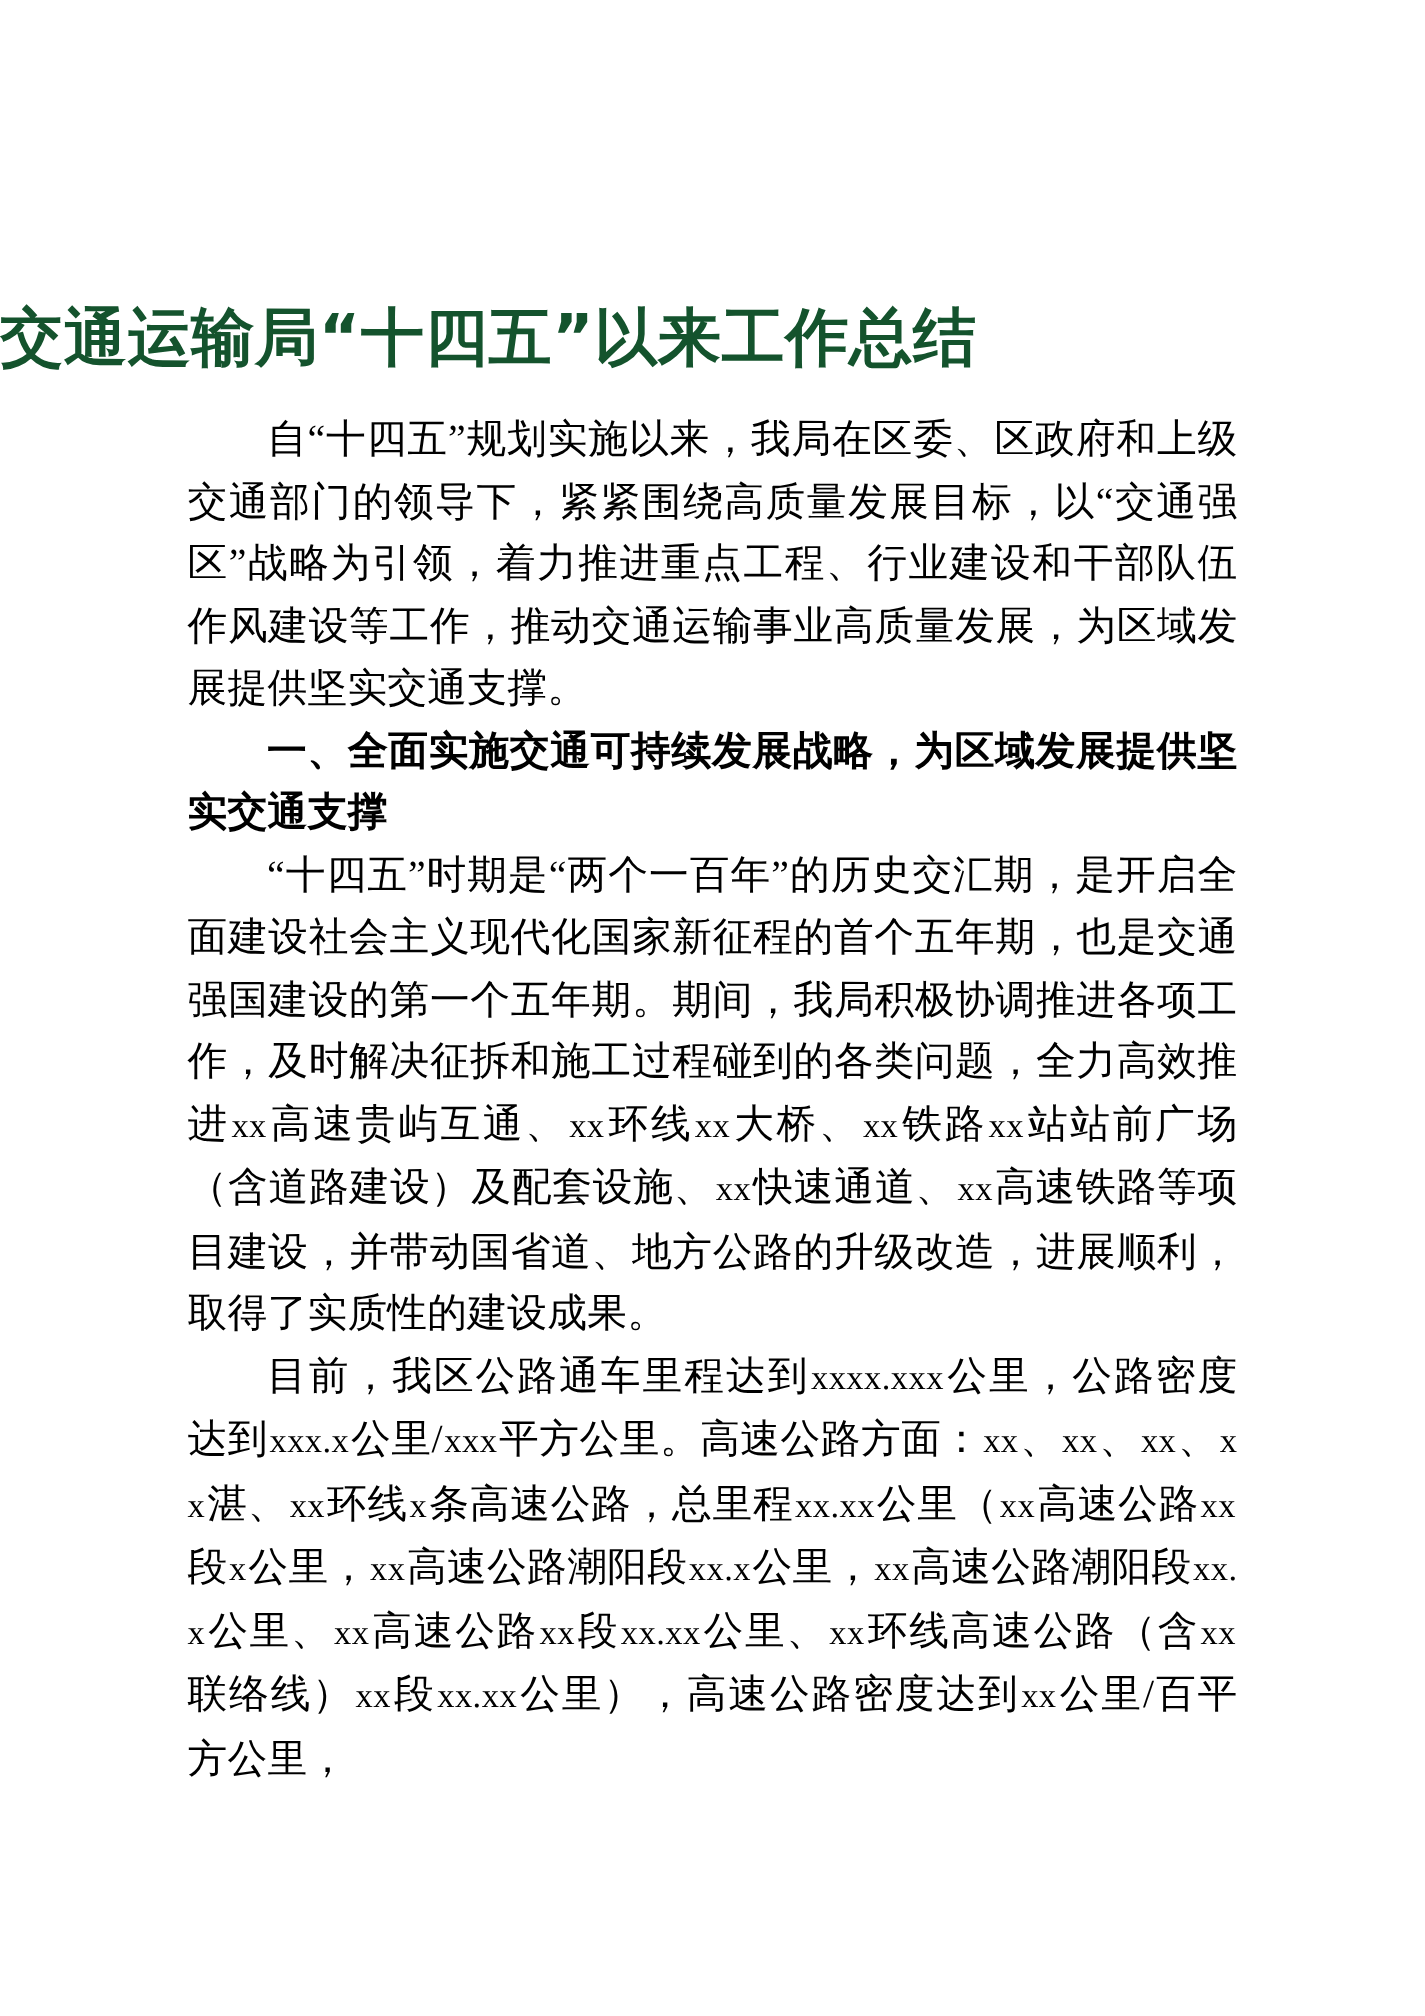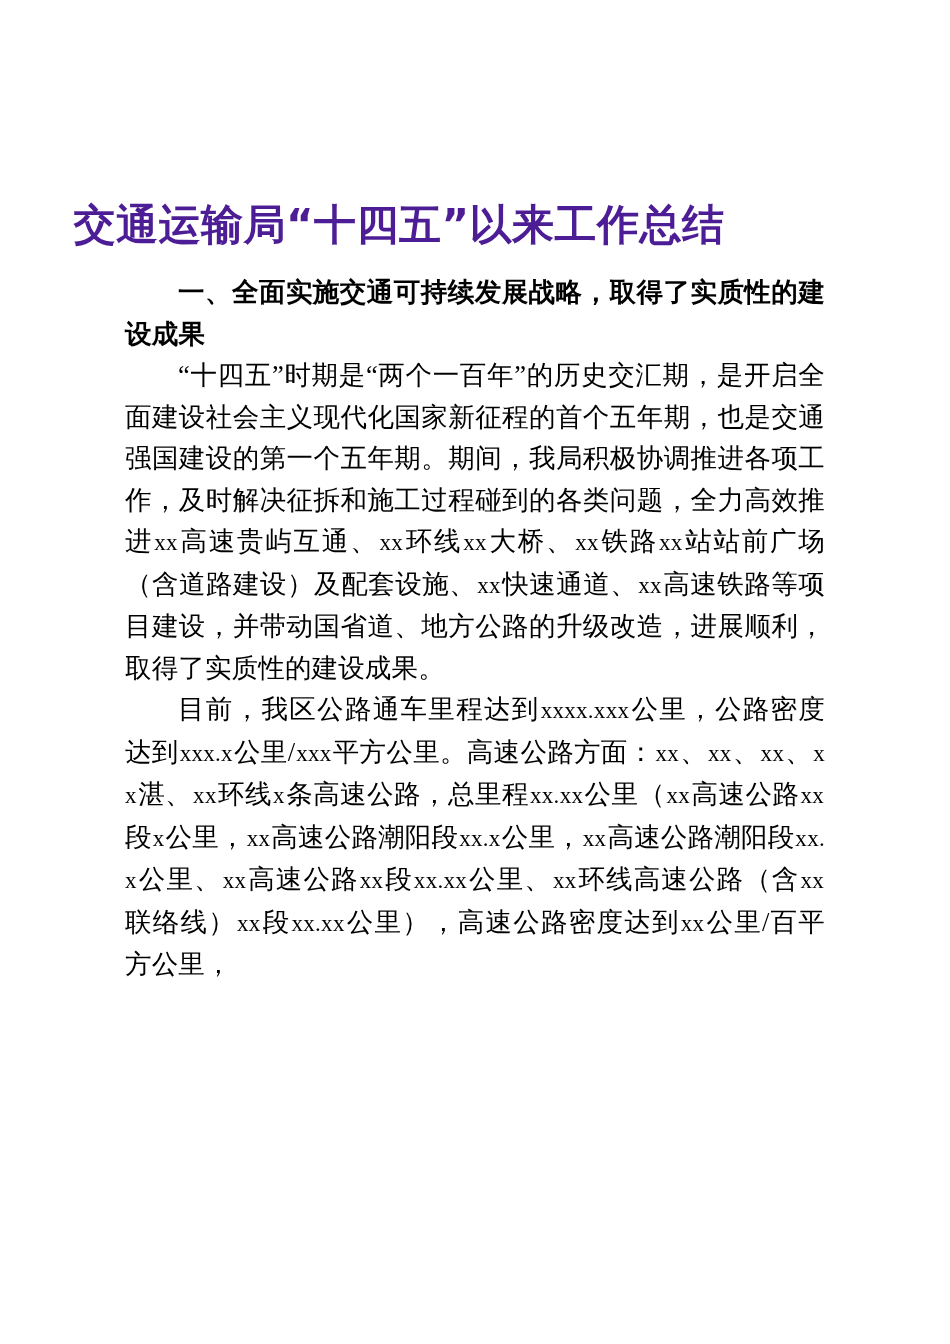--- a/index.html
+++ b/index.html
@@ -23,27 +23,27 @@
     background: #ffffff;
     box-sizing: border-box;
   }
 
   
   .doc-title {
     position: absolute;
     top: 168px;
     left: 0;
     width: 798px;
-    text-align: center;
+    text-align: left;
     font-family: "DejaVu Sans", "Liberation Sans", sans-serif;
     font-weight: 700;
     font-size: 42px;
     line-height: 58px;
     letter-spacing: 0.5px;
-    color: #4c1d95;
+    color: #14532d;
     white-space: nowrap;
   }
 
   
   .body-block {
     position: absolute;
     top: 272px;
     left: 125px;
     width: 700px;
   }
@@ -80,22 +80,23 @@
 </style>
 </head>
 <body>
 
 <div class="page">
 
   <h1 class="doc-title">交通运输局“十四五”以来工作总结</h1>
 
   <div class="body-block">
 
+    <p class="para">自“十四五”规划实施以来，我局在区委、区政府和上级交通部门的领导下，紧紧围绕高质量发展目标，以“交通强区”战略为引领，着力推进重点工程、行业建设和干部队伍作风建设等工作，推动交通运输事业高质量发展，为区域发展提供坚实交通支撑。</p>
 
-    <p class="para heading">一、全面实施交通可持续发展战略，取得了实质性的建设成果</p>
+    <p class="para heading">一、全面实施交通可持续发展战略，为区域发展提供坚实交通支撑</p>
 
     <p class="para">“十四五”时期是“两个一百年”的历史交汇期，是开启全面建设社会主义现代化国家新征程的首个五年期，也是交通强国建设的第一个五年期。期间，我局积极协调推进各项工作，及时解决征拆和施工过程碰到的各类问题，全力高效推进<span class="ph">xx</span>高速贵屿互通、<span class="ph">xx</span>环线<span class="ph">xx</span>大桥、<span class="ph">xx</span>铁路<span class="ph">xx</span>站站前广场（含道路建设）及配套设施、<span class="ph">xx</span>快速通道、<span class="ph">xx</span>高速铁路等项目建设，并带动国省道、地方公路的升级改造，进展顺利，取得了实质性的建设成果。</p>
 
     <p class="para">目前，我区公路通车里程达到<span class="ph">xxxx.xxx</span>公里，公路密度达到<span class="ph">xxx.x</span>公里/<span class="ph">xxx</span>平方公里。高速公路方面：<span class="ph">xx</span>、<span class="ph">xx</span>、<span class="ph">xx</span>、<span class="ph">xx</span>湛、<span class="ph">xx</span>环线<span class="ph">x</span>条高速公路，总里程<span class="ph">xx.xx</span>公里（<span class="ph">xx</span>高速公路<span class="ph">xx</span>段<span class="ph">x</span>公里，<span class="ph">xx</span>高速公路潮阳段<span class="ph">xx.x</span>公里，<span class="ph">xx</span>高速公路潮阳段<span class="ph">xx.x</span>公里、<span class="ph">xx</span>高速公路<span class="ph">xx</span>段<span class="ph">xx.xx</span>公里、<span class="ph">xx</span>环线高速公路（含<span class="ph">xx</span>联络线）<span class="ph">xx</span>段<span class="ph">xx.xx</span>公里），高速公路密度达到<span class="ph">xx</span>公里/百平方公里，</p>
 
   </div>
 
 </div>
 
 </body></html>

